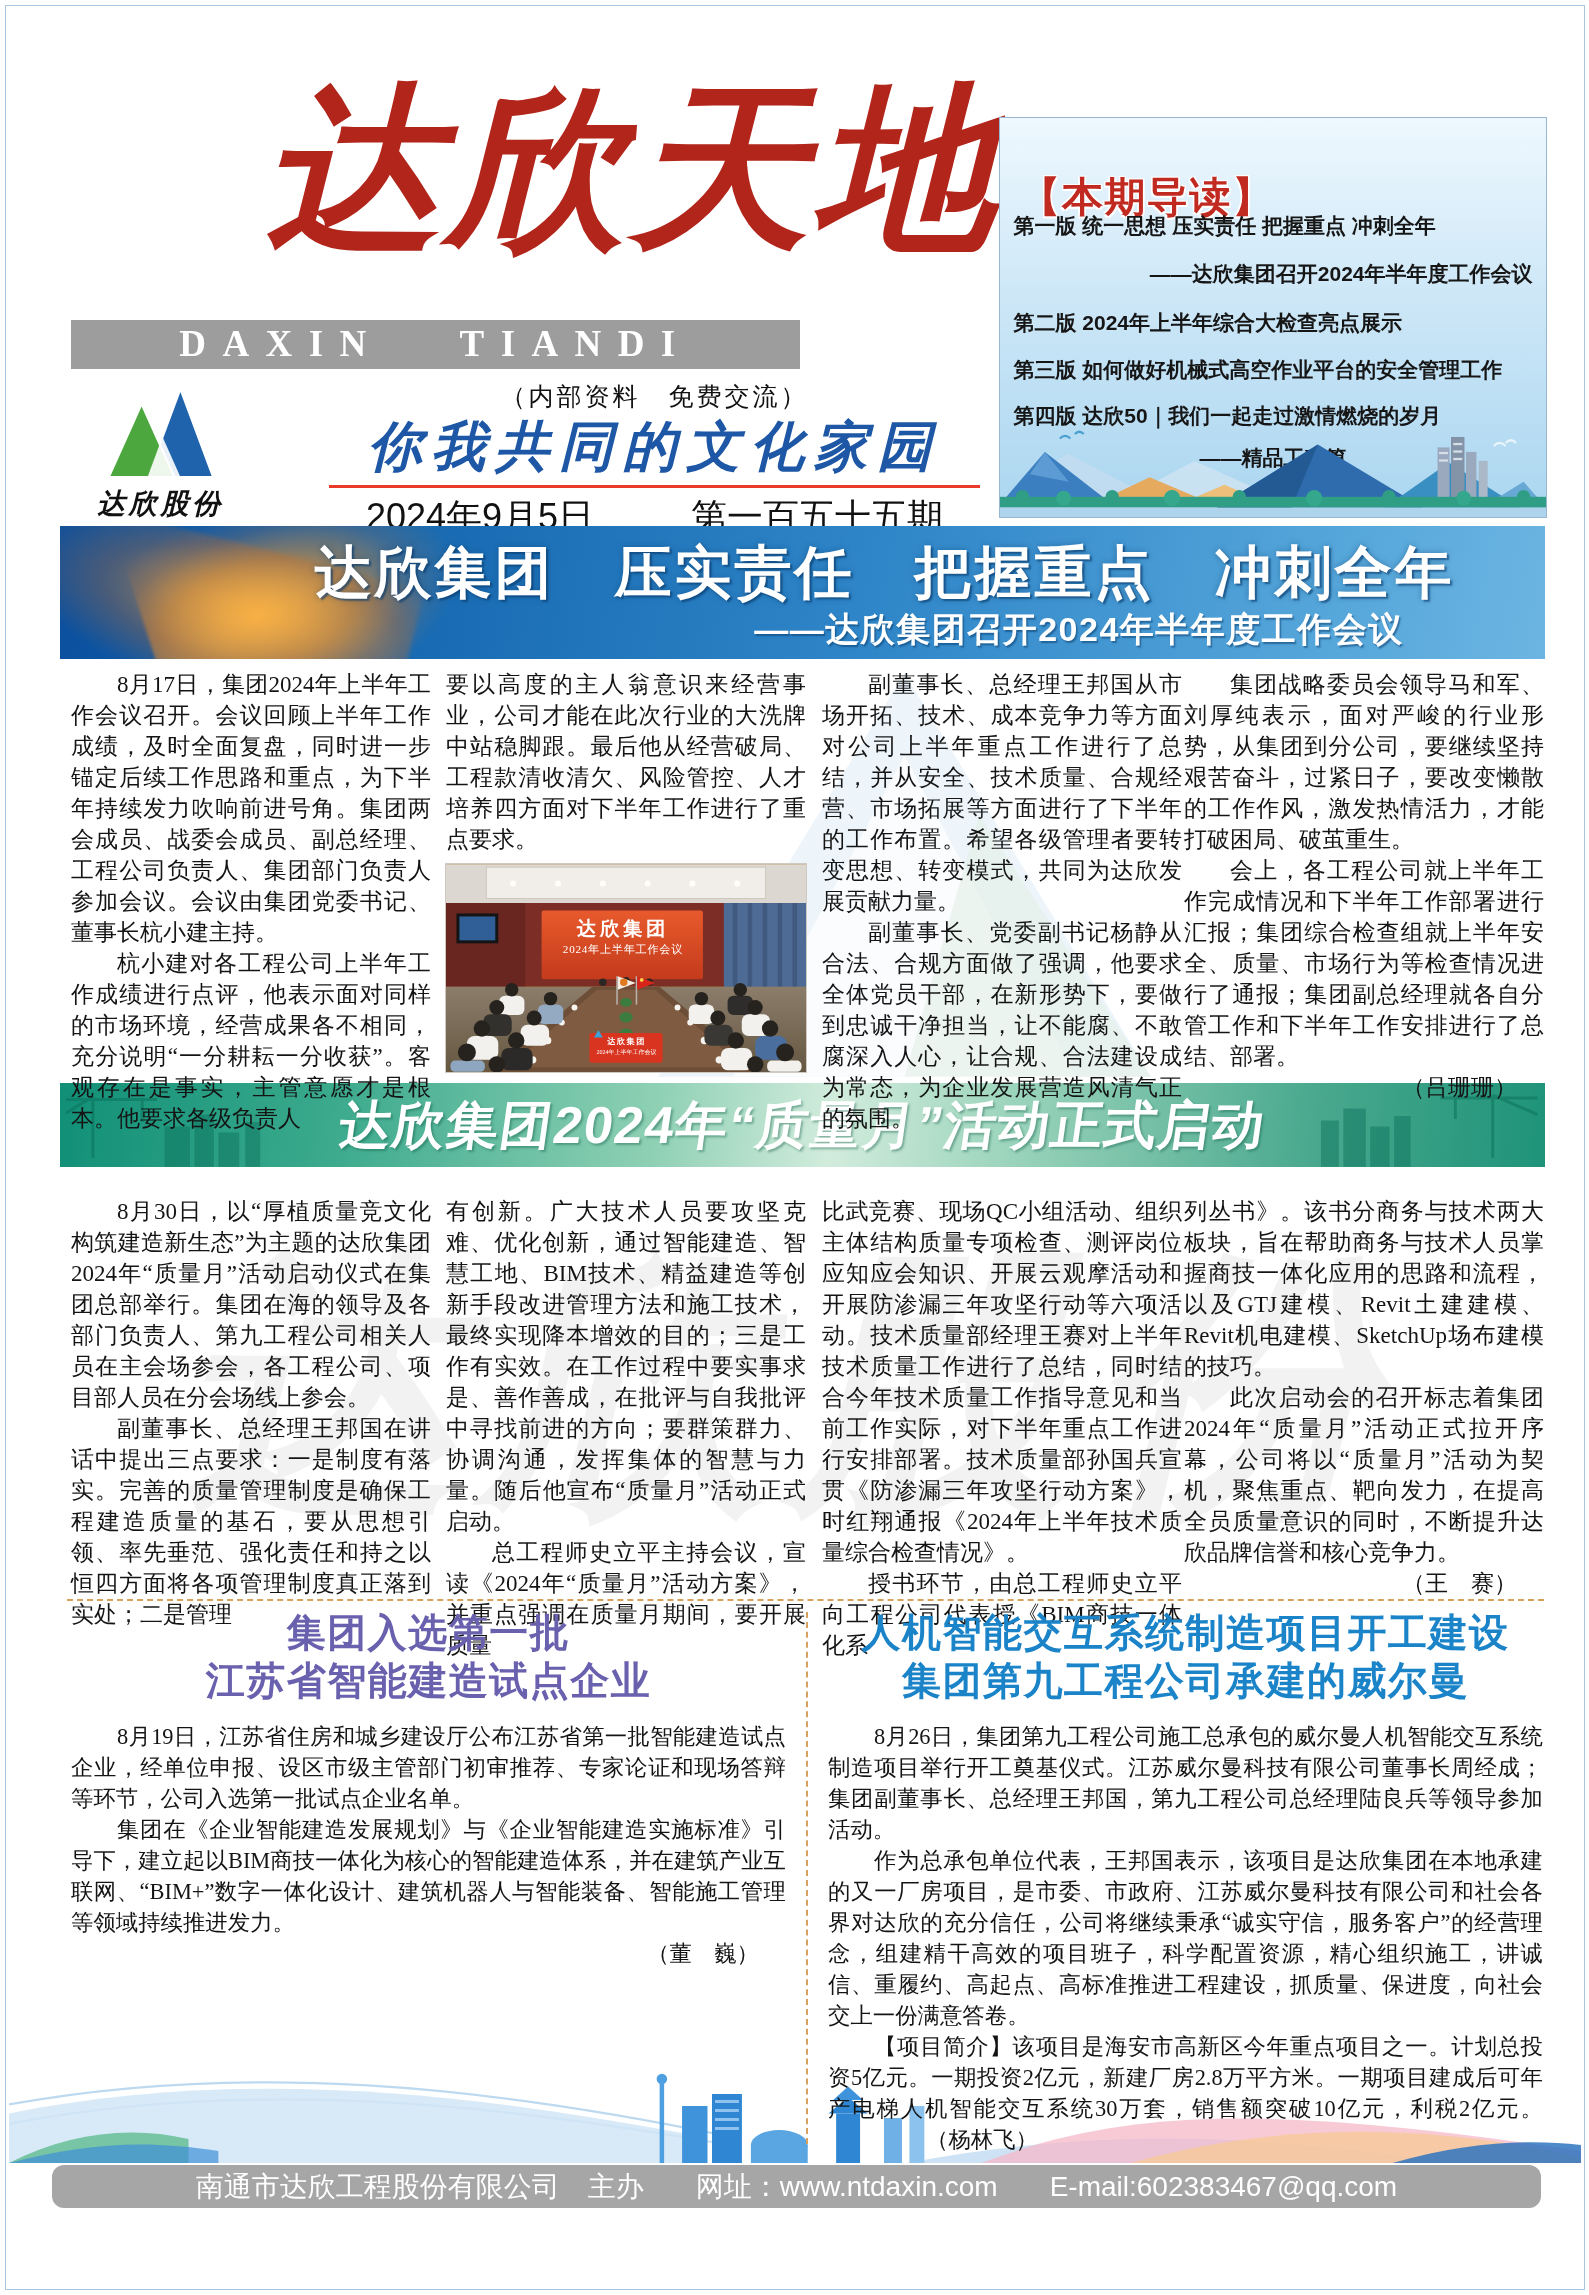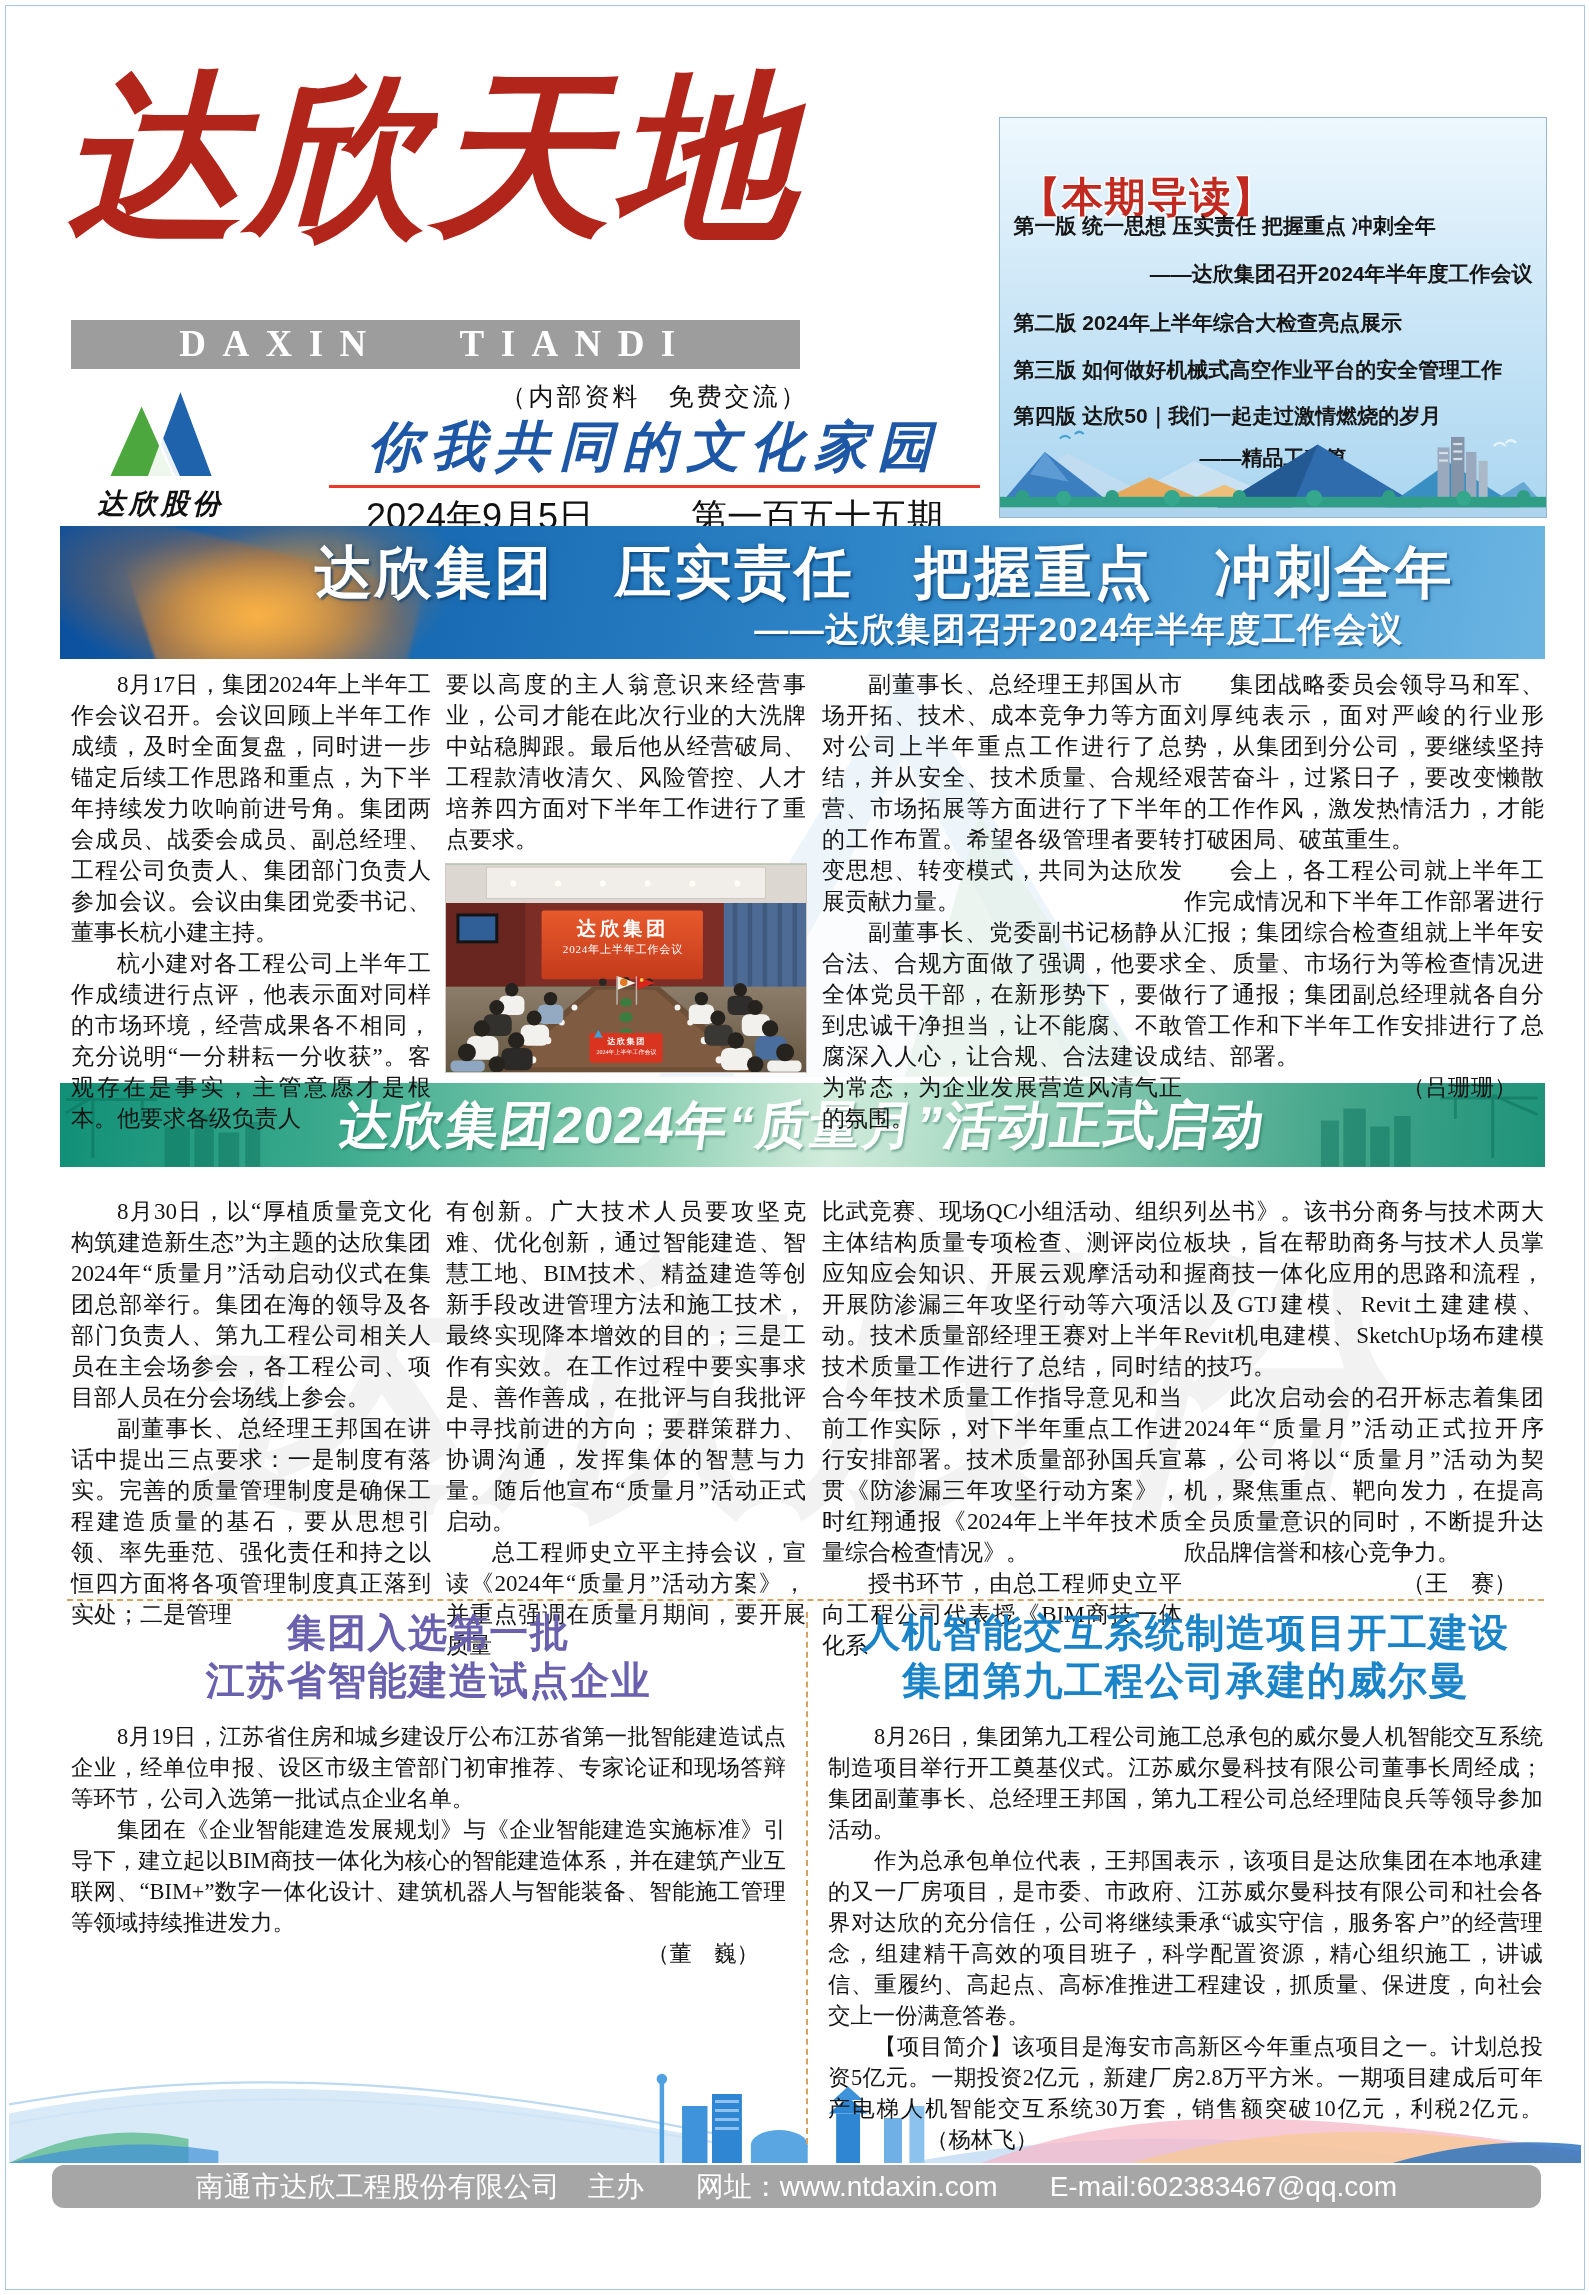--- a/index.html
+++ b/index.html
@@ -2,22 +2,22 @@
 <html style="font-size:12px"><head>
 <meta charset="utf-8">
 <style>
   html,body{margin:0;padding:0;background:#fff;}
   .page{position:relative;width:1590px;height:2295px;background:#ffffff;overflow:hidden;
         font-family:"Liberation Sans","DejaVu Sans",sans-serif;color:#141414;}
   .abs{position:absolute;}
   .page-frame{position:absolute;inset:5.2px;border:1.5px solid #a9c7e3;pointer-events:none;z-index:50;}
 
   
-  .mast-title{left:64px;top:36px;width:935px;height:278px;line-height:269px;text-align:left;
-    font-family:Liberation Mono, monospace;font-style:italic;font-weight:bold;
+  .mast-title{left:64px;top:36px;width:935px;height:278px;line-height:269px;text-align:right;
+    font-family:Liberation Serif, serif;font-style:italic;font-weight:bold;
     font-size:178px;color:#b2251b;letter-spacing:6px;white-space:nowrap;}
   .mast-enbar{left:71px;top:320px;width:729px;height:49px;background:#9d9d9d;color:#fff;
     font-family:"Liberation Serif","DejaVu Serif",serif;font-size:37px;letter-spacing:16.4px;
     word-spacing:52px;text-align:center;line-height:48px;font-weight:bold;}
   .mast-note{left:329px;top:380px;width:651px;text-align:center;font-size:25px;letter-spacing:3px;color:#111;}
   .mast-slogan{left:329px;top:411px;width:651px;text-align:center;font-size:54px;color:#1d57a5;
     font-weight:bold;font-style:italic;letter-spacing:9.7px;white-space:nowrap;
     font-family:"Liberation Serif","DejaVu Serif",serif;}
   .mast-underline{left:329px;top:485px;width:651px;height:3px;background:#ea3b2a;}
   .mast-dateline{left:329px;top:493px;width:651px;display:flex;justify-content:center;gap:97px;
@@ -49,21 +49,21 @@
 
   
   .news-col{position:absolute;width:360px;font-family:"Liberation Serif","DejaVu Serif",serif;
     font-size:23px;line-height:31px;text-align:justify;color:#141414;z-index:2;}
   .news-col p{margin:0;}
   p.ind{text-indent:46px;}
   .byline{text-align:right;padding-right:27px;}
   .a1{top:669px;} .a2{top:1185px;margin-top:11px;}
 
   
-  .photo{position:relative;margin-top:9px;width:360px;height:208px;background:#15803d;outline:0.7px solid #cfc9c1;}
+  .photo{position:relative;margin-top:9px;width:360px;height:208px;background:#a16207;outline:0.7px solid #cfc9c1;}
   .photo-screen-caption{position:absolute;left:96px;top:52px;width:162px;text-align:center;color:#fff;z-index:3;}
   .psc1{font-size:19.4px;font-weight:bold;letter-spacing:3.7px;line-height:25.4px;}
   .psc2{font-size:11.2px;letter-spacing:0.7px;line-height:16.4px;}
   .photo-placard-caption{position:absolute;left:144px;top:173px;width:73px;text-align:center;color:#fff;z-index:3;}
   .ppc1{font-size:8.2px;font-weight:bold;line-height:10.5px;letter-spacing:1.5px;}
   .ppc2{font-size:6px;line-height:8.2px;}
 
   
   .banner2{left:60px;top:1083px;width:1485px;height:84px;overflow:hidden;
     background:linear-gradient(95deg,#119077 0%,#3aa98c 18%,#8ed0b4 40%,#d2ecdc 52%,#9bd4bc 64%,#4aa98e 84%,#1e9379 100%);}

